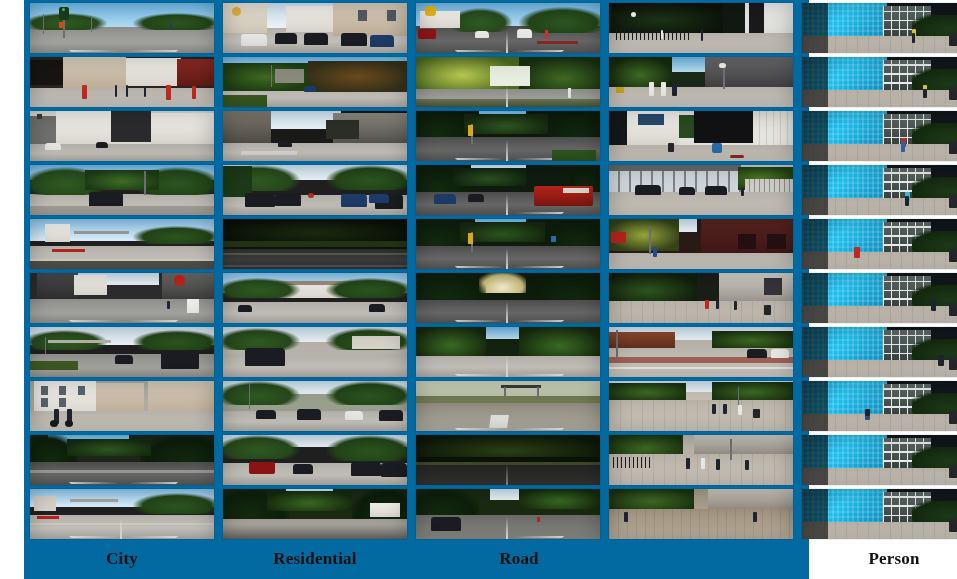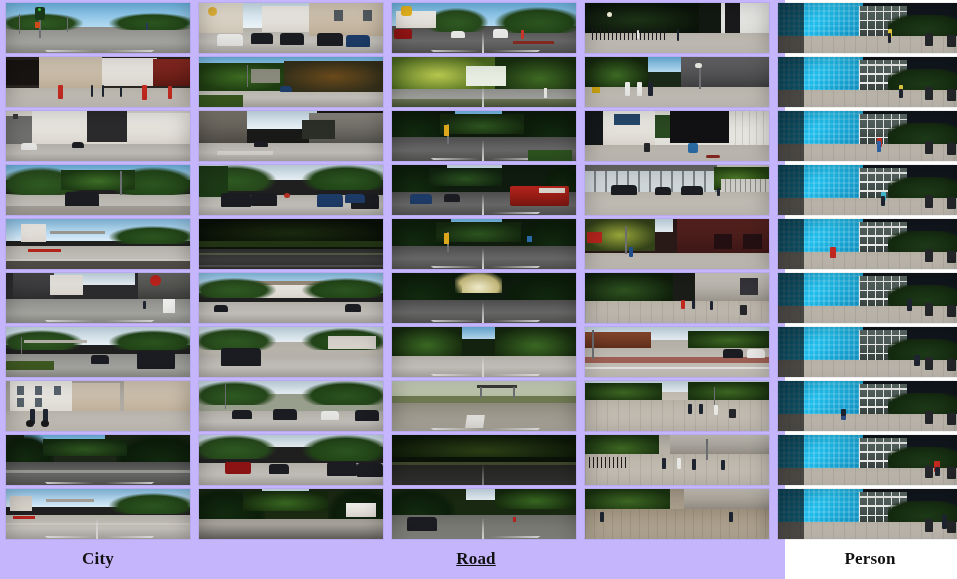--- a/index.html
+++ b/index.html
@@ -7,21 +7,22 @@
     width: 957px;
     height: 579px;
     background: #ffffff;
     font-family: "Liberation Serif", serif;
     overflow: hidden;
   }
   #figure {
     position: relative;
     width: 785px;
     height: 579px;
-    background: #c4b5fd;
+    background: #0369a1;
+    margin-left: 24px;
   }
   .grid {
     position: absolute;
     left: 0; top: 0;
     width: 957px;
     height: 545px;
     display: grid;
     grid-template-columns: repeat(5, 184px);
     grid-template-rows: repeat(10, 50px);
     column-gap: 9px;
@@ -140,21 +141,21 @@
     text-align: center;
     font-family: "Liberation Serif", serif;
     font-weight: bold;
     font-size: 17px;
     color: #111111;
     letter-spacing: .2px;
     z-index: 3;
   }
   .label.c0 { left: 6px;   }
   .label.c1 { left: 199px; }
-  .label.c2 { left: 384px; text-decoration: underline; }
+  .label.c2 { left: 403px; }
   .label.c3 { left: 585px; }
   .label.c4 { left: 778px; }
 </style>
 </head>
 <body>
 
 <div id="figure">
 
   <div class="grid">
 
@@ -938,17 +939,18 @@
       <div class="lyr" style="left:0;top:0;width:14%;height:100%;background:rgba(0,0,0,.6)"></div>
       <div class="lyr vig"></div>
     </div>
       </div>
 
   </div>
 
   <div class="labels">
 
     <div class="label c0">City</div>
+    <div class="label c1">Residential</div>
     <div class="label c2">Road</div>
     <div class="label c4">Person</div>
   </div>
 
 </div>
 
 </body></html>

